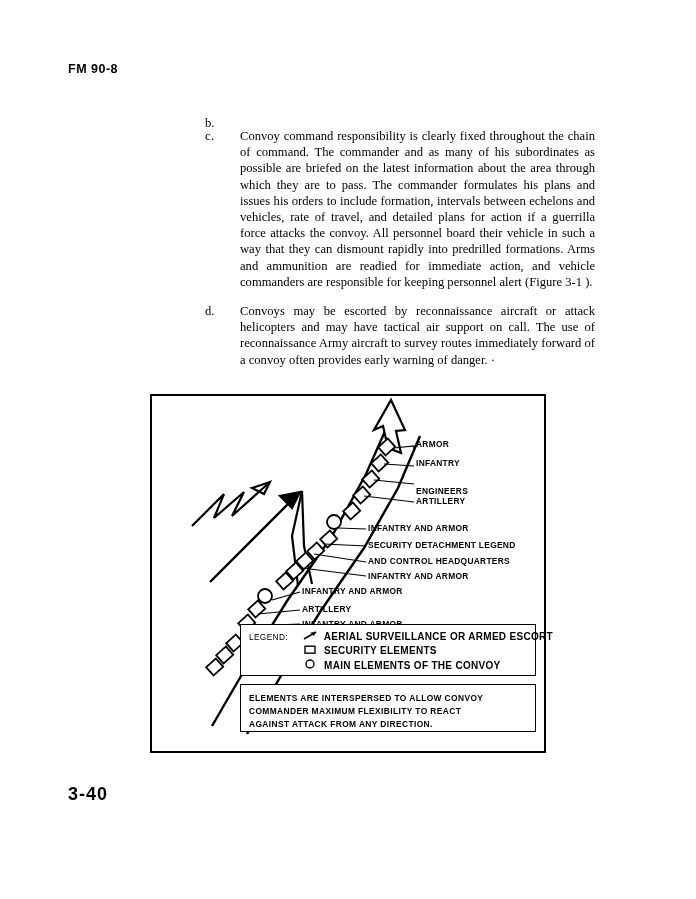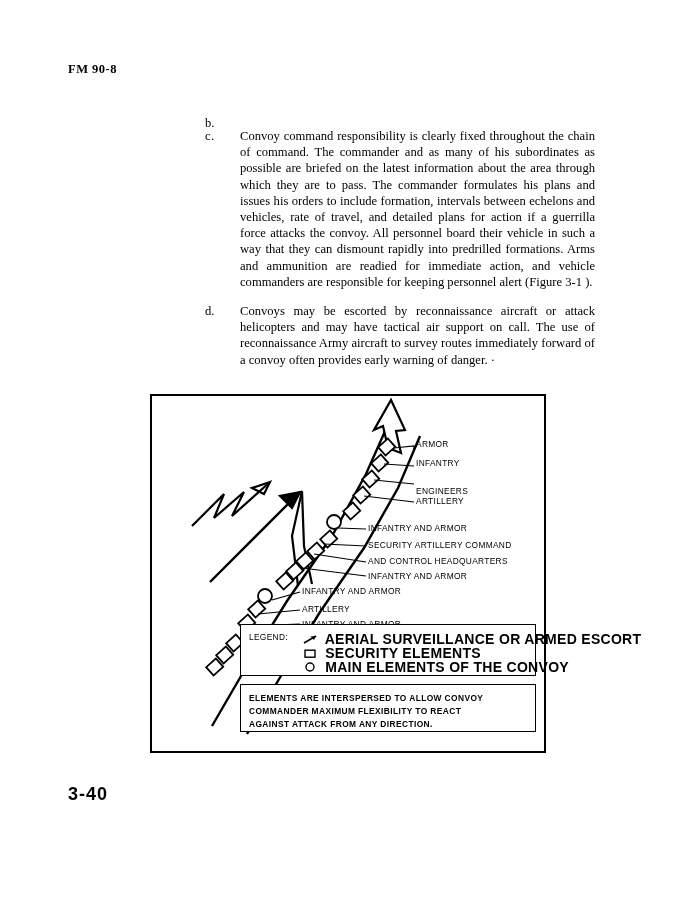--- a/index.html
+++ b/index.html
@@ -18,21 +18,21 @@
   .page {
     position: absolute;
     left: 0; top: 0;
     width: 696px;
     height: 899px;
   }
   .header-id {
     position: absolute;
     left: 68px;
     top: 62px;
-    font-family: Liberation Serif, serif;
+    font-family: Liberation Sans, sans-serif;
     font-weight: bold;
     font-size: 12.5px;
     letter-spacing: 0.5px;
   }
   .footer-id {
     position: absolute;
     left: 68px;
     top: 784px;
     font-family: "Liberation Sans", sans-serif;
     font-weight: bold;
@@ -100,42 +100,42 @@
     font-family: "Liberation Sans", sans-serif;
     font-weight: normal;
     font-size: 8.4px;
     letter-spacing: 0.3px;
   }
   .legend-row {
     position: absolute;
     left: 62px;
     font-family: "Liberation Sans", sans-serif;
     font-weight: bold;
-    font-size: 14px;
+    font-size: 10px;
     letter-spacing: 0.3px;
     white-space: nowrap;
   }
   .legend-row .sym {
     display: inline-block;
     width: 18px;
     text-align: left;
   }
   .note-line {
     position: absolute;
     left: 8px;
     font-family: "Liberation Sans", sans-serif;
     font-weight: bold;
     font-size: 8.4px;
     letter-spacing: 0.4px;
     white-space: nowrap;
   }
   .callout {
     position: absolute;
     font-family: "Liberation Sans", sans-serif;
-    font-weight: normal;
+    font-weight: bold;
     font-size: 8.4px;
     letter-spacing: 0.3px;
     white-space: nowrap;
     text-align: right;
   }
 </style>
 </head>
 <body>
 
 <div class="page">
@@ -219,21 +219,21 @@
         <path d="M 96 230 L 148 228"></path>
       </g>
     </svg>
 
     <div class="callout" style="left:264px; top:43px;">ARMOR</div>
     <div class="callout" style="left:264px; top:62px;">INFANTRY</div>
     <div class="callout" style="left:264px; top:74px;margin-top:16px;">ENGINEERS</div>
     <div class="callout" style="left:264px; top:100px;">ARTILLERY</div>
 
     <div class="callout" style="left:216px; top:127px;">INFANTRY AND ARMOR</div>
-    <div class="callout" style="left:216px; top:144px;">SECURITY ARTILLERY COMMAND</div>
+    <div class="callout" style="left:216px; top:144px;">SECURITY DETACHMENT LEGEND</div>
     <div class="callout" style="left:216px; top:160px;">AND CONTROL HEADQUARTERS</div>
     <div class="callout" style="left:216px; top:175px;">INFANTRY AND ARMOR</div>
 
     <div class="callout" style="left:150px; top:190px;">INFANTRY AND ARMOR</div>
     <div class="callout" style="left:150px; top:208px;">ARTILLERY</div>
     <div class="callout" style="left:150px; top:223px;">INFANTRY AND ARMOR</div>
 
     <div class="lg-box legend-box">
       <div class="legend-title">LEGEND:</div>
 

